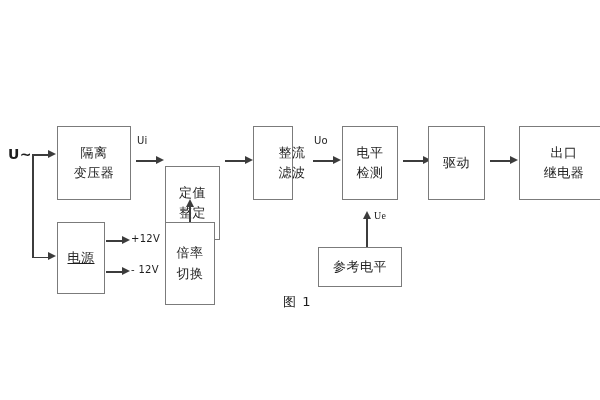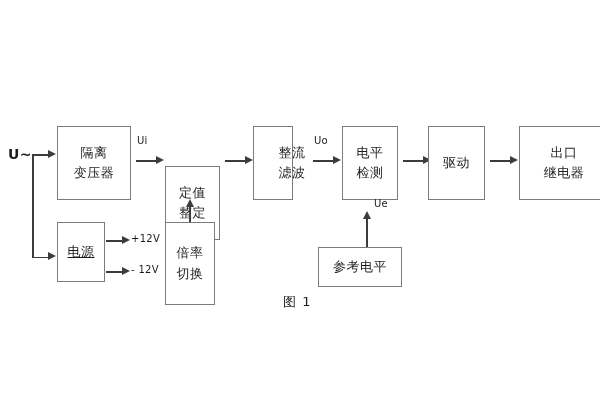--- a/index.html
+++ b/index.html
@@ -126,21 +126,21 @@
   </div>
 
   <div class="wire h" style="left:490px; top:160px; width:21px;"></div>
   <div class="arrowhead right" style="left:510px; top:156px;"></div>
 
   <div class="blk" style="left:519px; top:126px; width:90px; height:74px;">
     <span class="ln">出口</span>
     <span class="ln">继电器</span>
   </div>
 
-  <div class="blk" style="left:57px; top:222px; width:48px; height:60px;text-decoration:underline;">
+  <div class="blk" style="left:57px; top:222px; width:48px; height:72px;text-decoration:underline;">
     <span class="ln">电源</span>
   </div>
 
   <div class="wire h" style="left:106px; top:240px; width:17px;"></div>
   <div class="arrowhead right" style="left:122px; top:236px;"></div>
   <div class="lbl" style="left:131px; top:233px;">+12V</div>
 
   <div class="wire h" style="left:106px; top:271px; width:17px;"></div>
   <div class="arrowhead right" style="left:122px; top:267px;"></div>
   <div class="lbl" style="left:131px; top:264px;">- 12V</div>
@@ -152,17 +152,17 @@
 
   <div class="wire v" style="left:189px; top:203px; height:19px;"></div>
   <div class="arrowhead up" style="left:185.5px; top:199px;"></div>
 
   <div class="blk" style="left:318px; top:247px; width:84px; height:40px;">
     <span class="ln">参考电平</span>
   </div>
 
   <div class="wire v" style="left:366px; top:216px; height:31px;"></div>
   <div class="arrowhead up" style="left:362.5px; top:211px;"></div>
-  <div class="lbl" style="left:374px; top:198px;">Ue</div>
+  <div class="lbl" style="left:374px; top:210px;font-family:Liberation Serif, serif;">Ue</div>
 
   <div class="lbl cap" style="left:283px; top:293px;">图 1</div>
 
 </div>
 
 </body></html>

